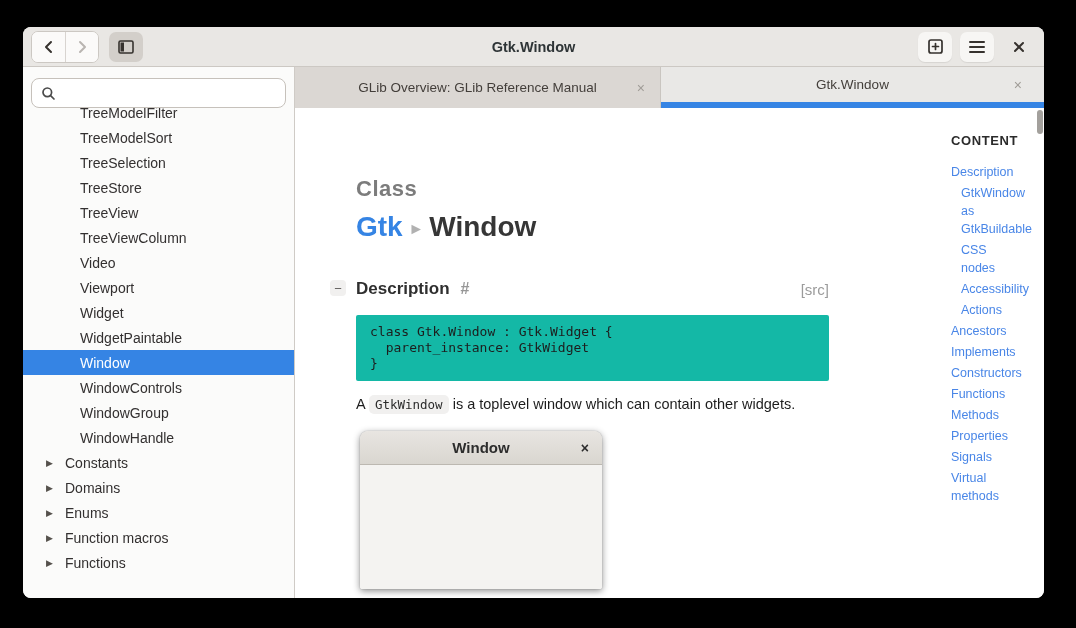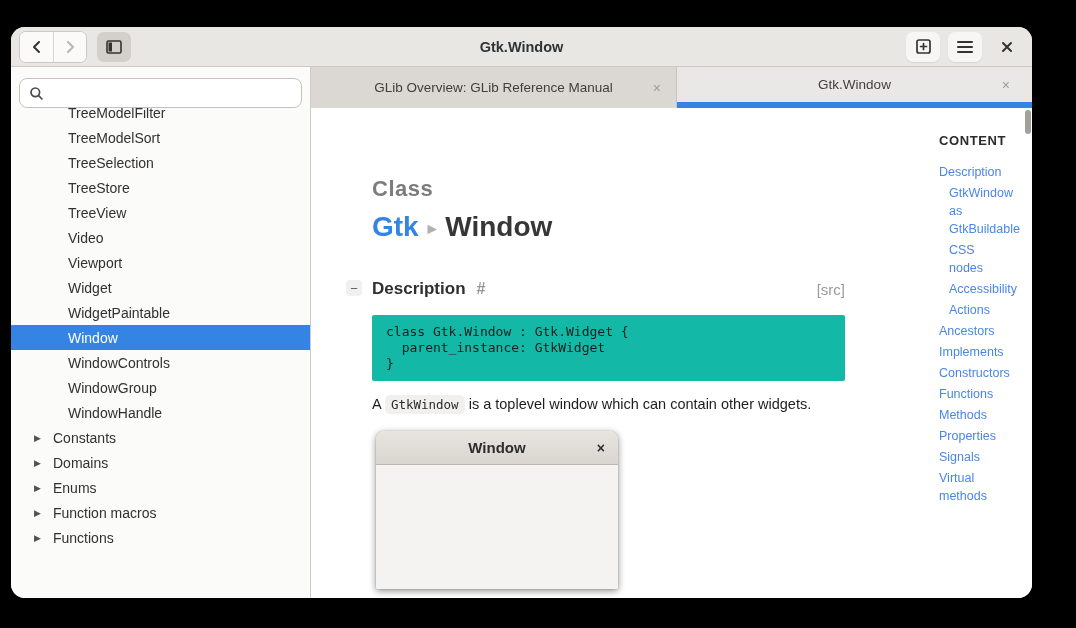--- a/index.html
+++ b/index.html
@@ -1,19 +1,19 @@
 <!DOCTYPE html>
 <html><head>
 <meta charset="utf-8">
 <style>
   * { margin:0; padding:0; box-sizing:border-box; }
   html,body { width:1076px; height:628px; background:#000; font-family:"Liberation Sans", sans-serif; overflow:hidden; }
 
-  .app-window { position:absolute; left:11px; top:27px; width:1021px; height:571px;
-    border-radius:14px; overflow:hidden; background:#fff; display:flex; flex-direction:column;
+  .app-window { position:absolute; left:23px; top:27px; width:1021px; height:571px;
+    border-radius:8px; overflow:hidden; background:#fff; display:flex; flex-direction:column;
     box-shadow:0 0 0 1px rgba(0,0,0,.6), 0 6px 18px rgba(0,0,0,.5); }
 
   
   .headerbar { height:40px; background:#e9e7e4; border-bottom:1px solid #ccc8c3;
     display:flex; align-items:center; padding:0 8px; flex:none; position:relative; }
   .nav-group { display:flex; border:1px solid #ccc8c3; border-radius:7px; overflow:hidden; background:#fdfdfc; }
   .nav-btn { width:33px; height:30px; display:flex; align-items:center; justify-content:center; background:#fbfaf9; }
   .nav-btn + .nav-btn { border-left:1px solid #d8d4d0; }
   .hdr-btn { width:34px; height:30px; border-radius:7px; display:flex; align-items:center; justify-content:center; }
   .sidebar-toggle { background:#d3cfca; margin-left:10px; }
@@ -21,21 +21,21 @@
   .hdr-btn.raised { background:#f7f6f4; box-shadow:0 1px 1px rgba(0,0,0,.08); }
   .win-title { position:absolute; left:50%; transform:translateX(-50%); font-weight:bold;
     font-size:14.5px; color:#2e3436; }
   .menu-icon { width:16px; height:12px; display:flex; flex-direction:column; justify-content:space-between; }
   .menu-icon i { display:block; height:2px; background:#36322e; border-radius:1px; }
 
   
   .main-row { flex:1; display:flex; min-height:0; }
 
   
-  .sidebar { width:300px; flex:none; background:#fbfbfa; border-right:1px solid #cfcbc6;
+  .sidebar { width:272px; flex:none; background:#fbfbfa; border-right:1px solid #cfcbc6;
     display:flex; flex-direction:column; overflow:hidden; }
   .search-wrap { padding:11px 8px 0 8px; flex:none; }
   .search-entry { height:30px; background:#fff; border:1px solid #c6c1bb; border-radius:8px;
     display:flex; align-items:center; padding:0 9px; }
   .search-entry input { border:none; outline:none; flex:1; font-size:13px; background:transparent; margin-left:7px; font-family:"Liberation Sans",sans-serif; }
   .tree { flex:1; overflow:hidden; position:relative; }
   .tree-inner { position:absolute; top:-8px; left:0; right:0; }
   .row { height:25px; display:flex; align-items:center; font-size:14px; color:#333030; }
   .row.depth2 { padding-left:57px; }
   .row.depth1 { padding-left:23px; }
@@ -175,20 +175,23 @@
             <div class="row depth2">
               <span>TreeSelection</span>
             </div>
             <div class="row depth2">
               <span>TreeStore</span>
             </div>
             <div class="row depth2">
               <span>TreeView</span>
             </div>
             <div class="row depth2">
+              <span>TreeViewColumn</span>
+            </div>
+            <div class="row depth2">
               <span>Video</span>
             </div>
             <div class="row depth2">
               <span>Viewport</span>
             </div>
             <div class="row depth2">
               <span>Widget</span>
             </div>
             <div class="row depth2">
               <span>WidgetPaintable</span>

